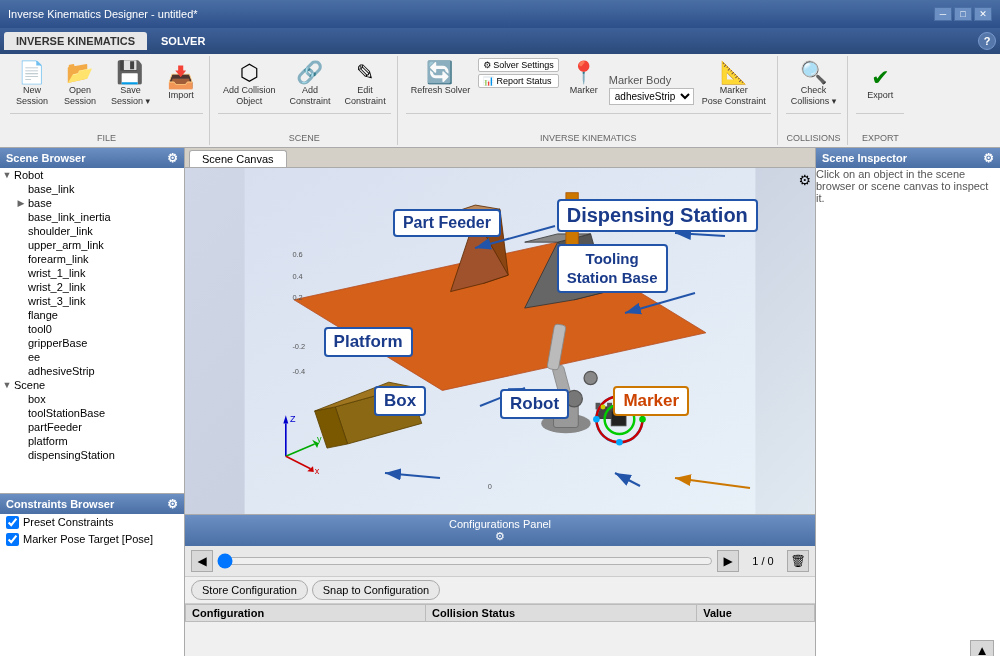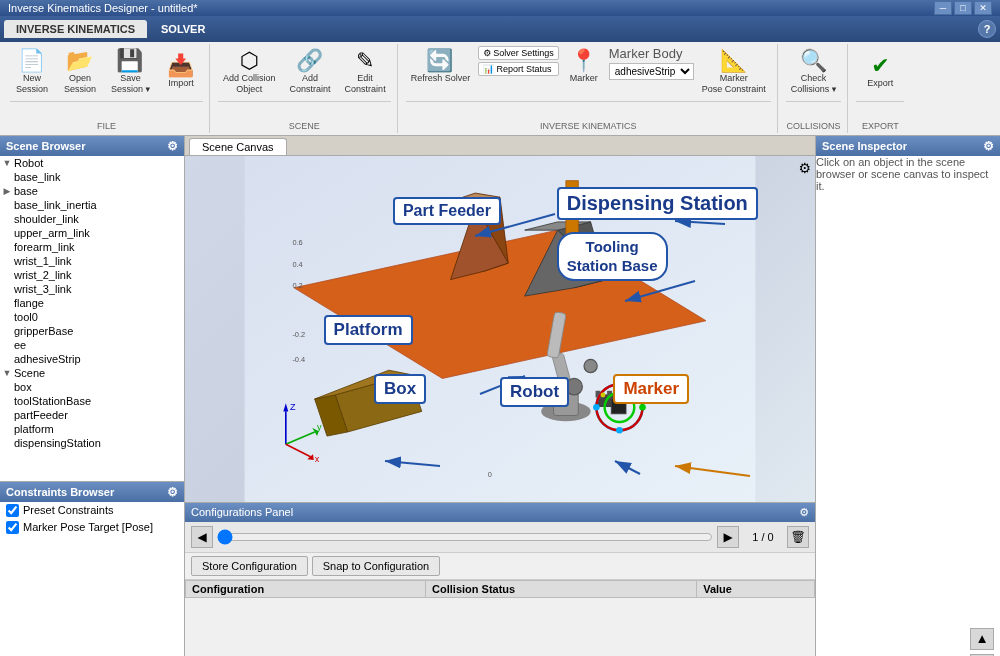--- a/index.html
+++ b/index.html
@@ -2,21 +2,21 @@
 <html><head>
   <meta charset="utf-8">
   <style>
     * { box-sizing: border-box; margin: 0; padding: 0; }
     body { font-family: 'Segoe UI', Arial, sans-serif; font-size: 12px; background: #d4d0c8; overflow: hidden; }
     
     
     .title-bar {
       display: flex; align-items: center; justify-content: space-between;
       background: linear-gradient(to bottom, #4a6fa5, #2d4f8a);
-      color: white; height: 16px; padding: 0 8px; font-size: 11px;
+      color: white; height: 28px; padding: 0 8px; font-size: 11px;
     }
     .title-bar-controls { display: flex; gap: 2px; }
     .title-btn { background: #6b8fc2; border: 1px solid #4a6fa5; color: white; width: 18px; height: 14px; font-size: 9px; cursor: pointer; display: flex; align-items: center; justify-content: center; }
 
     
     .menu-bar {
       display: flex; align-items: center;
       background: linear-gradient(to bottom, #3d6099, #2b4a7a);
       height: 26px; padding: 0 4px; gap: 2px;
     }
@@ -63,21 +63,21 @@
       color: white; font-size: 11px; font-weight: bold;
       padding: 3px 6px; display: flex; align-items: center; justify-content: space-between;
     }
     .panel-gear { cursor: pointer; font-size: 12px; }
 
     
     .scene-browser { flex: 1; background: white; overflow-y: auto; border-bottom: 1px solid #aaa; }
     .tree-item { padding: 1px 4px 1px 0; cursor: pointer; display: flex; align-items: center; font-size: 11px; }
     .tree-arrow { width: 14px; text-align: center; font-size: 9px; color: #666; }
     .tree-label { flex: 1; }
-    .tree-indent-1 { }
+    .tree-indent-1 { padding-left: 14px; }
 
     
     .constraints-browser { height: 160px; background: white; overflow-y: auto; }
     .checkbox-item { display: flex; align-items: center; gap: 4px; padding: 2px 6px; font-size: 11px; }
 
     
     .center-panel { flex: 1; display: flex; flex-direction: column; }
 
     
     .canvas-area { flex: 1; background: #e8e8e8; position: relative; overflow: hidden; }
@@ -107,31 +107,31 @@
     .annotation.orange { border-color: #cc7700; color: #cc4400; }
 
     
     .config-panel {
       height: 180px; background: #f0f0f0; border-top: 1px solid #aaa;
       display: flex; flex-direction: column;
     }
     .config-header {
       background: linear-gradient(to bottom, #6b8fc2, #4a6fa5);
       color: white; font-size: 11px; padding: 3px 6px;
-      display: flex; align-items: center; justify-content: space-between;
+      display: flex; align-items: center; justify-content: space-between; flex-direction: column;
     }
     .config-controls {
       display: flex; align-items: center; gap: 4px; padding: 4px 6px;
       background: #e8e8e8; border-bottom: 1px solid #ccc;
     }
     .config-slider { flex: 1; }
     .config-nav-btn { width: 22px; height: 22px; background: #d8d8d8; border: 1px solid #aaa; cursor: pointer; display: flex; align-items: center; justify-content: center; font-size: 12px; }
     .config-count { font-size: 11px; min-width: 40px; text-align: center; }
     .config-action-bar { display: flex; gap: 4px; padding: 3px 6px; border-bottom: 1px solid #ccc; }
-    .config-btn { padding: 3px 10px; border: 1px solid #aaa; background: #e8e8e8; cursor: pointer; font-size: 11px; border-radius: 2px; }
+    .config-btn { padding: 3px 10px; border: 1px solid #aaa; background: #e8e8e8; cursor: pointer; font-size: 11px; border-radius: 10px; }
 
     
     .config-table { flex: 1; overflow-y: auto; }
     .config-table table { width: 100%; border-collapse: collapse; font-size: 11px; }
     .config-table th { background: #ddd; border: 1px solid #bbb; padding: 2px 6px; text-align: left; font-weight: bold; }
 
     
     .right-panel { width: 185px; background: white; border-left: 1px solid #aaa; display: flex; flex-direction: column; }
     .inspector-content { padding: 0; font-size: 11px; color: #555; flex: 1; }
 
@@ -210,21 +210,21 @@
         </div>
         <div style="display:flex;flex-direction:column;gap:2px;font-size:10px;">
           <div class="ribbon-small-btn">⚙ <span>Solver Settings</span></div>
           <div class="ribbon-small-btn">📊 <span>Report Status</span></div>
         </div>
         <div class="ribbon-btn">
           <span class="ribbon-btn-icon">📍</span>
           <span class="ribbon-btn-label">Marker</span>
         </div>
         <div style="display:flex;flex-direction:column;gap:2px;">
-          <span style="font-size:13px;color:#555;">Marker Body</span>
+          <span style="font-size:11px;color:#555;margin-top:16px;">Marker Body</span>
           <select class="ribbon-select">
             <option>adhesiveStrip</option>
           </select>
         </div>
         <div class="ribbon-btn">
           <span class="ribbon-btn-icon">📐</span>
           <span class="ribbon-btn-label">Marker<br>Pose Constraint</span>
         </div>
       </div>
     </div>
@@ -482,21 +482,21 @@
 
           <line x1="455" y1="318" x2="430" y2="305" stroke="#2255aa" stroke-width="2" marker-end="url(#arrowhead)"></line>
 
           <line x1="565" y1="320" x2="490" y2="310" stroke="#cc7700" stroke-width="2" marker-end="url(#arrowhead-orange)"></line>
         </svg>
 
         <div class="annotation" style="top: 9%; left: 59%; font-size: 20px;">
           <span>Dispensing Station</span>
         </div>
 
-        <div class="annotation" style="top: 22%; left: 59%; font-size: 15px; text-align:center; line-height:1.3;border-radius:17px;">
+        <div class="annotation" style="top: 22%; left: 59%; font-size: 15px; text-align:center; line-height:1.3;">
           Tooling<br>Station Base
         </div>
 
         <div class="annotation" style="top: 46%; left: 22%; font-size: 17px;">
           <span>Platform</span>
         </div>
 
         <div class="annotation" style="top: 63%; left: 30%; font-size: 17px;">
           <span>Box</span>
         </div>

